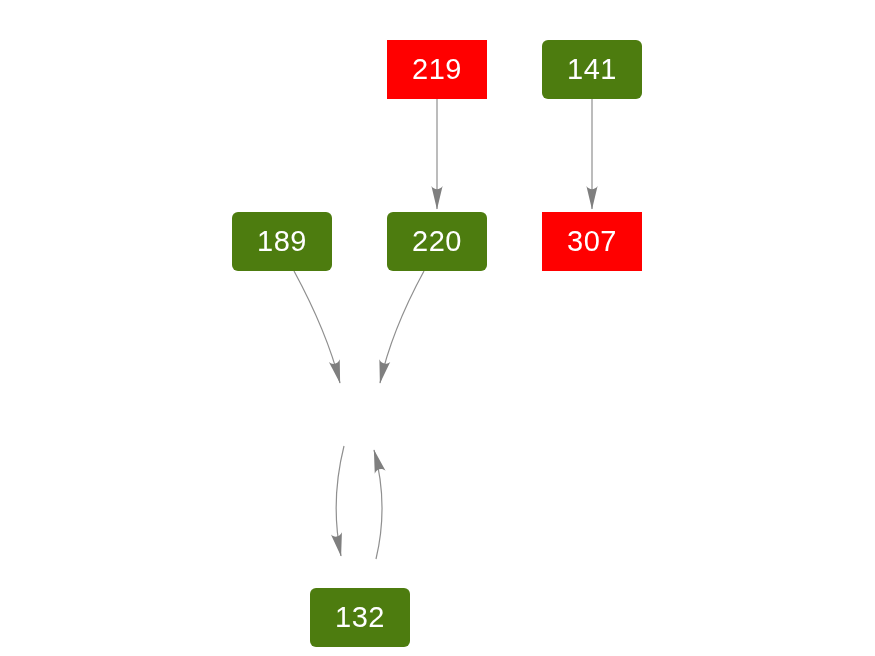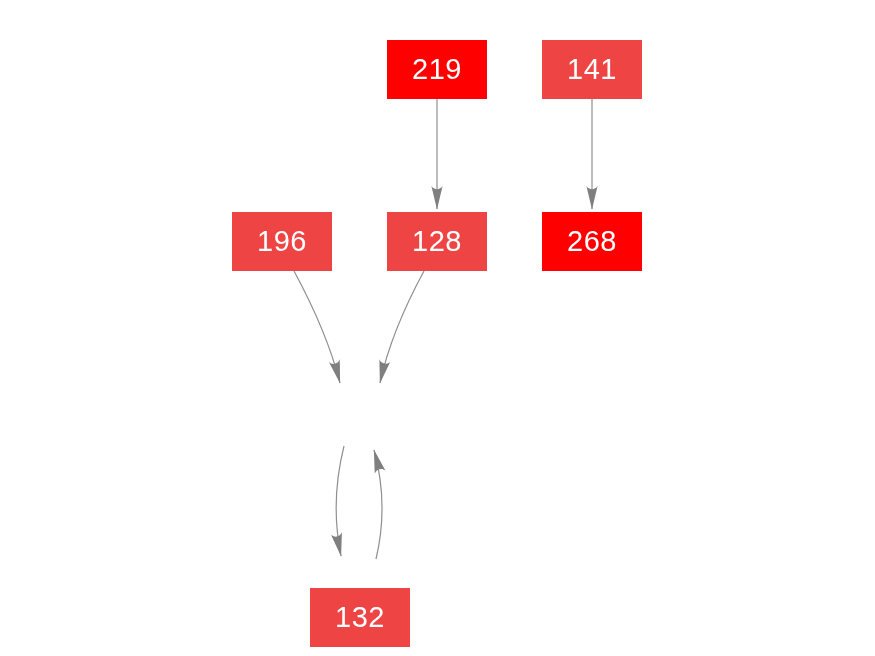--- a/index.html
+++ b/index.html
@@ -30,21 +30,21 @@
   .node {
     position: absolute;
     width: 100px;
     height: 59px;
     display: flex;
     align-items: center;
     justify-content: center;
     box-sizing: border-box;
   }
   .node--red  { background: #ff0000; }
-  .node--blue { background: #ef4444; }
+  .node--blue { background: #4d7c0f; border-radius: 6px; }
   .node__label {
     color: #ffffff;
     font-size: 29px;
     line-height: 1;
     letter-spacing: 0.5px;
     user-select: none;
   }
 </style>
 </head>
 <body>
@@ -68,29 +68,29 @@
 
   <div class="node node--red" style="left:387px; top:40px">
     <span class="node__label">219</span>
   </div>
 
   <div class="node node--blue" style="left:542px; top:40px">
     <span class="node__label">141</span>
   </div>
 
   <div class="node node--blue" style="left:232px; top:212px">
-    <span class="node__label">196</span>
+    <span class="node__label">189</span>
   </div>
 
   <div class="node node--blue" style="left:387px; top:212px">
-    <span class="node__label">128</span>
+    <span class="node__label">220</span>
   </div>
 
   <div class="node node--red" style="left:542px; top:212px">
-    <span class="node__label">268</span>
+    <span class="node__label">307</span>
   </div>
 
 
   <div class="node node--blue" style="left:310px; top:588px">
     <span class="node__label">132</span>
   </div>
 
 </div>
 
 </body></html>

